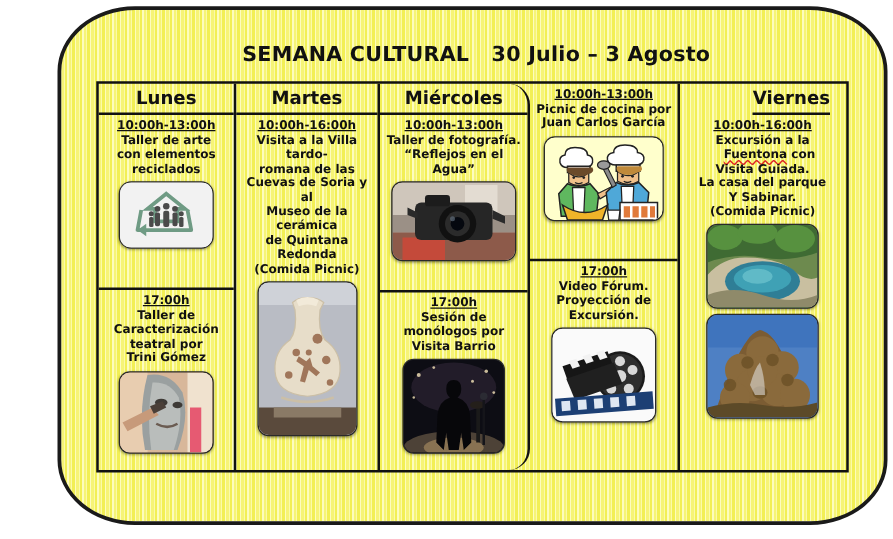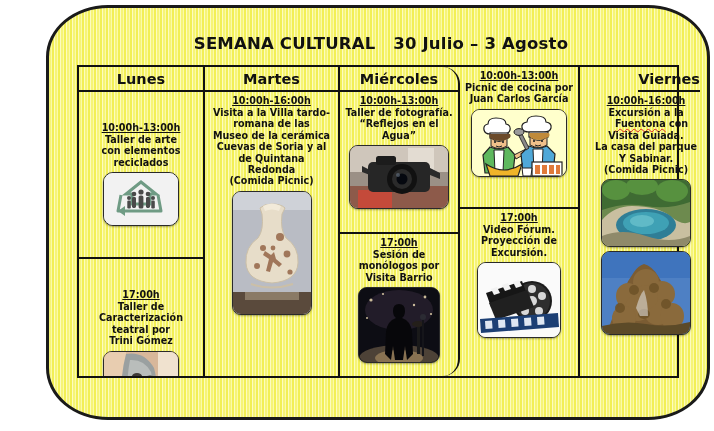--- a/index.html
+++ b/index.html
@@ -46,22 +46,22 @@
     display:flex;
   }
   .col{
     position:relative;
     flex:0 0 auto;
     border-right:2px solid #111;
     box-sizing:border-box;
     display:flex;flex-direction:column;
   }
   .col:last-child{border-right:none;}
-  .c0{width:126px;gap:27px;}
-  .c1{width:135px;}
+  .c0{width:110px;}
+  .c1{width:115px;}
   .c2{width:120px;border-radius:17px;}
   .c3{width:120px;}
   .c4{width:120px;align-items:flex-end;}
 
   .dayhead{
     height:25px;flex:0 0 25px;
     border-bottom:2px solid #111;
     display:flex;align-items:center;justify-content:center;
     font-size:14.5px;font-weight:bold;color:#111;
     box-sizing:border-box;
@@ -188,22 +188,22 @@
           </div>
         </div>
       </div>
 
       <div class="col c1">
         <div class="dayhead">Martes</div>
         <div class="cell" style="flex:1 1 auto;">
           <div class="ctime">10:00h-16:00h</div>
           <div class="ctext">Visita a la Villa tardo-</div>
           <div class="ctext">romana de las</div>
+          <div class="ctext">Cuevas de Soria y al</div>
           <div class="ctext">Museo de la cerámica</div>
-          <div class="ctext">Cuevas de Soria y al</div>
           <div class="ctext">de Quintana</div>
           <div class="ctext">Redonda</div>
           <div class="ctext">(Comida Picnic)</div>
           <div class="photo ph-vase">
             <svg width="78" height="122" viewBox="0 0 78 122">
               <rect width="78" height="122" fill="#b9bcc4"></rect>
               <rect x="0" y="0" width="78" height="18" fill="#cfd2d8"></rect>
               <rect x="0" y="100" width="78" height="22" fill="#5a4a3c"></rect>
               <rect x="12" y="100" width="54" height="8" fill="#8a7a66"></rect>
               <path d="M27 16 q4 -4 12 -4 q9 0 13 4 l-3 6 q-2 16 4 24 q13 9 12 25 q-1 18 -26 20 q-25 -2 -26 -20 q-1 -16 12 -25 q6 -8 4 -24 z" fill="#e7ddc9" stroke="#cbbfa7" stroke-width="1"></path>

